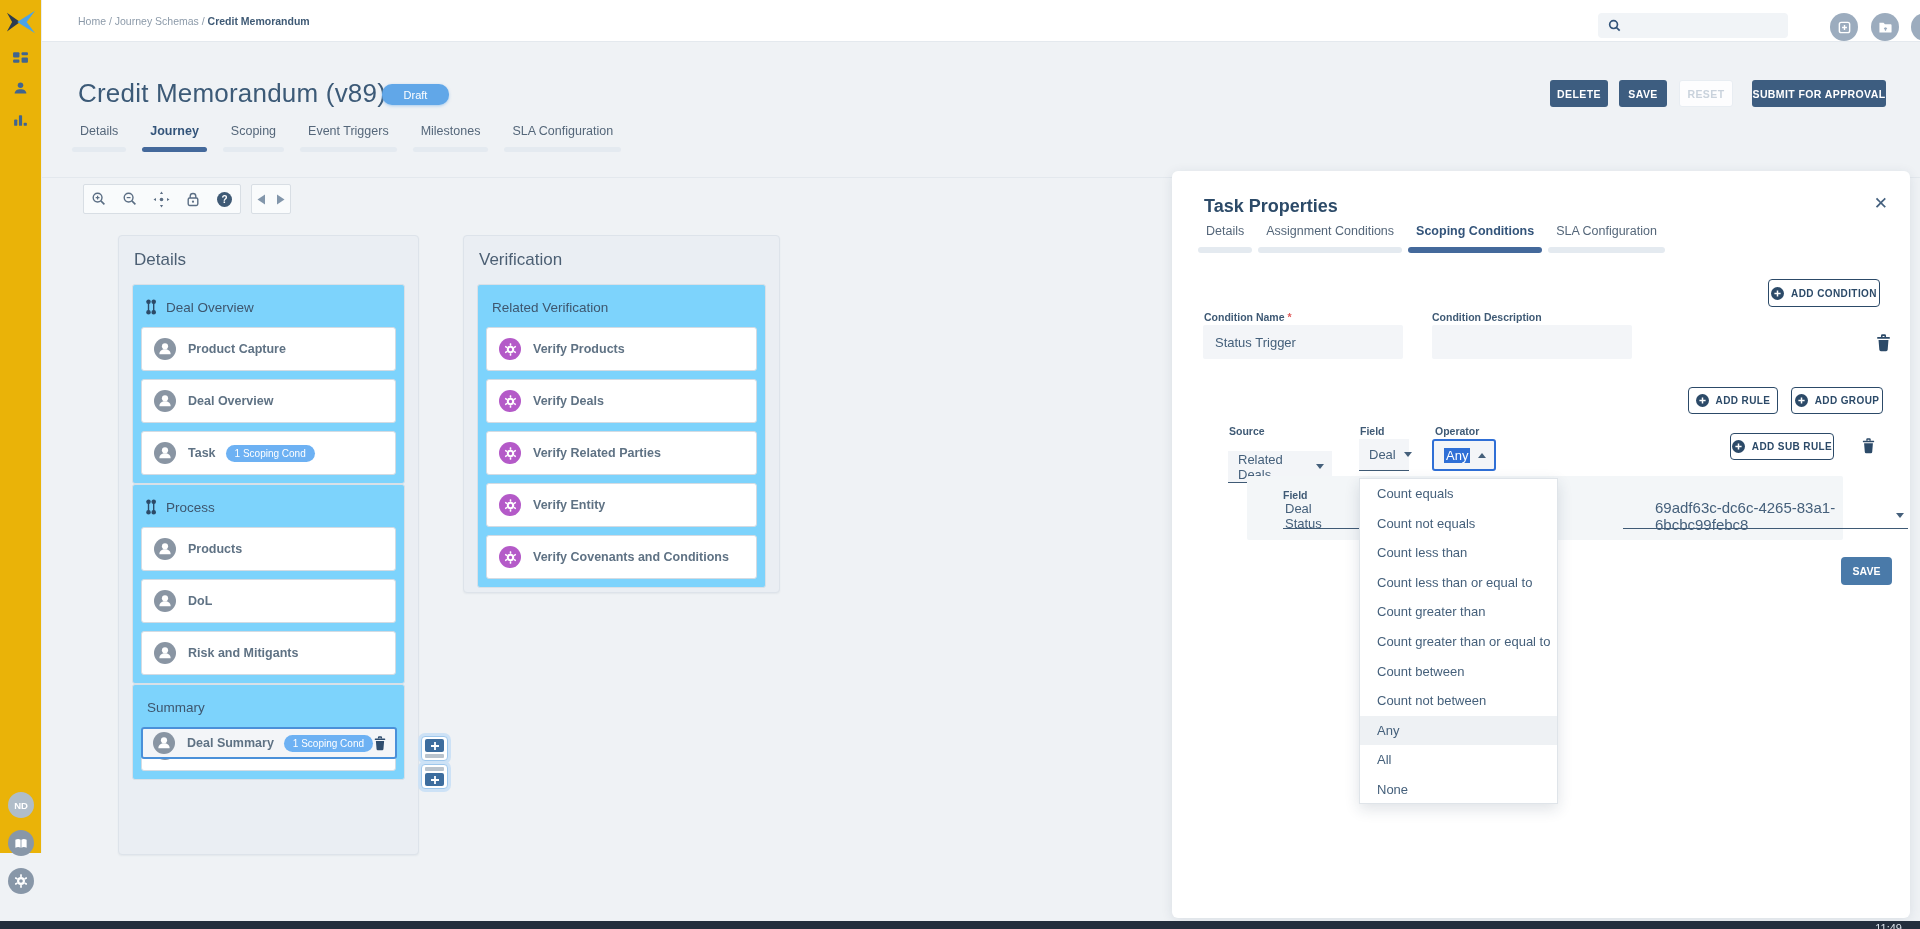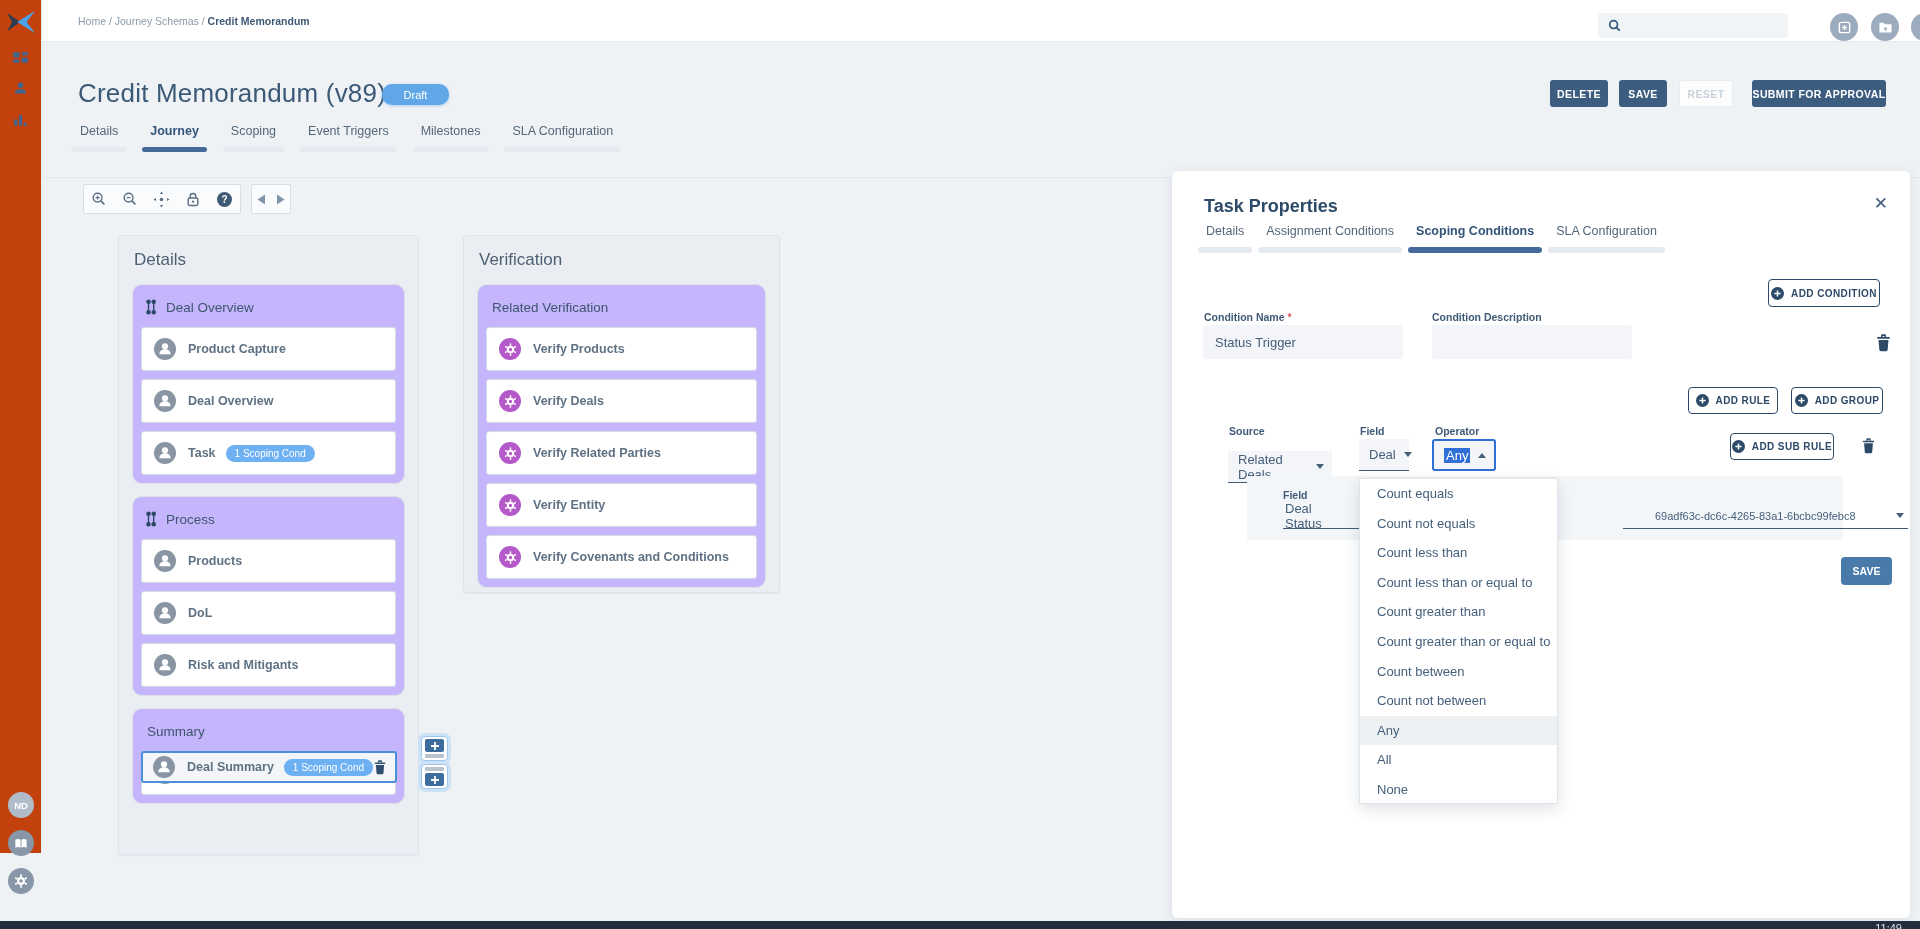--- a/index.html
+++ b/index.html
@@ -1,21 +1,21 @@
 <!DOCTYPE html>
 <html><head>
 <meta charset="utf-8">
 <style>
   *{margin:0;padding:0;box-sizing:border-box}
   html,body{width:1920px;height:929px;overflow:hidden}
   body{font-family:"Liberation Sans",sans-serif;background:#eff2f5;color:#45607b;position:relative}
   svg{display:block}
 
   
-  .sidebar{position:absolute;left:0;top:0;width:42px;height:853px;background:#c2410c;border-right:1px solid #e8ecf0;z-index:8}
+  .sidebar{position:absolute;left:0;top:0;width:42px;height:853px;background:#eab308;border-right:1px solid #e8ecf0;z-index:8}
   .side-ic{position:absolute;left:12px;cursor:pointer}
   .side-circle{position:absolute;left:8px;width:26px;height:26px;border-radius:50%;display:flex;align-items:center;justify-content:center;color:#fff}
 
   
   .topbar{position:absolute;left:42px;top:0;right:0;height:42px;background:#fff;border-bottom:1px solid #e4e9ee;z-index:7}
   .crumb{position:absolute;left:36px;top:15px;font-size:10.5px;color:#8c9aa9}
   .crumb b{color:#3f5a75;font-weight:700}
   .searchbox{position:absolute;left:1556px;top:13px;width:190px;height:25px;background:#f1f4f7;border-radius:4px;display:flex;align-items:center;padding-left:10px;gap:8px}
   .searchbox input{border:none;background:transparent;outline:none;font-size:11px;width:140px;font-family:inherit}
   .topcirc{position:absolute;top:13px;width:28px;height:28px;border-radius:50%;background:#9cacbe;display:flex;align-items:center;justify-content:center;cursor:pointer}
@@ -35,21 +35,21 @@
   .tab.on .bar{background:#44699b}
   .hline{position:absolute;left:42px;right:0;top:177px;height:1px;background:#e3e8ed}
 
   
   .tbox{position:absolute;top:184px;height:30px;border:1px solid #d8dee4;border-radius:2px;background:rgba(252,253,254,.75);display:flex;align-items:center;justify-content:space-around}
   .tico{cursor:pointer;display:flex;align-items:center;justify-content:center}
 
   
   .stage-card{position:absolute;background:#eaeef3;border:1px solid #dde3ea;border-radius:4px;padding:12px 13px;box-shadow:0 1px 2px rgba(40,60,90,.06)}
   .stage-title{font-size:17px;color:#4c5f73;margin:2px 0 14px 2px}
-  .group{background:#c4b5fd;border:1px solid #d9e0e7;border-radius:10px;padding:8px;margin-bottom:12px}
+  .group{background:#7dd3fc;border:1px solid #d9e0e7;border-radius:3px;padding:8px;margin-bottom:0}
   .group-head{display:flex;align-items:center;gap:9px;height:24px;margin:2px 0 8px 4px;font-size:13.5px;font-weight:500;color:#3e566e}
   .node{height:44px;background:#fff;border:1px solid #d3dbe3;border-radius:3px;display:flex;align-items:center;padding:0 12px;margin-bottom:8px;cursor:pointer}
   .node:last-child{margin-bottom:0}
   .node.sel{border:2px solid #4a90d9}
   .nico{width:22px;height:22px;border-radius:50%;display:flex;align-items:center;justify-content:center;margin-right:12px;flex:none}
   .nico.gray{background:#8995a3}
   .nico.purple{background:#b45ac8}
   .nlabel{font-size:12.5px;font-weight:600;color:#5f7284}
   .scope-badge{margin-left:10px;height:17px;padding:0 9px;background:#6db1f3;border-radius:9px;color:#fff;font-size:10px;font-weight:400;display:flex;align-items:center}
   .ntrash{margin-left:auto;color:#2f4d6e;cursor:pointer}
@@ -526,21 +526,21 @@
       </svg>
     </span>
 
   <div class="subrow">
     <div class="flabel" style="position:absolute;left:36px;top:13px">Field</div>
     <div class="sel" style="left:36px;top:27px;width:86px;height:26px;background:transparent;padding:0 2px">
       <span>Deal Status</span>
         <span class="car"></span>
     </div>
     <div class="sel" style="left:376px;top:27px;width:285px;height:26px;background:transparent;padding:0 4px 0 32px">
-      <span style="font-size:11px">69adf63c-dc6c-4265-83a1-6bcbc99febc8</span>
+      <span style="font-size:15px">69adf63c-dc6c-4265-83a1-6bcbc99febc8</span>
         <span class="car"></span>
     </div>
   </div>
 
   <div class="dropdown">
     <div class="dd-item">Count equals</div>
     <div class="dd-item">Count not equals</div>
     <div class="dd-item">Count less than</div>
     <div class="dd-item">Count less than or equal to</div>
     <div class="dd-item">Count greater than</div>

